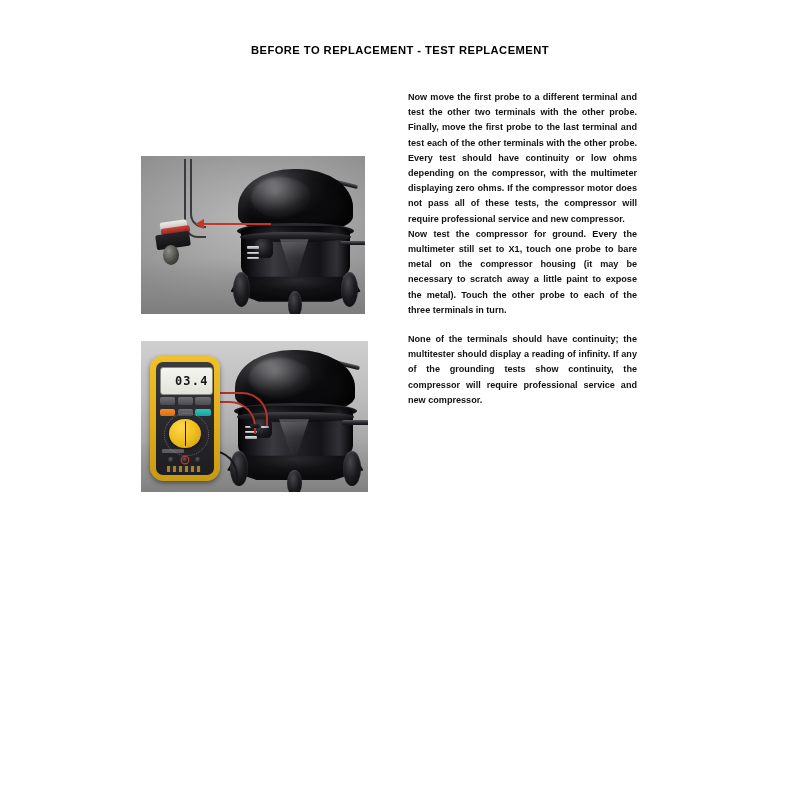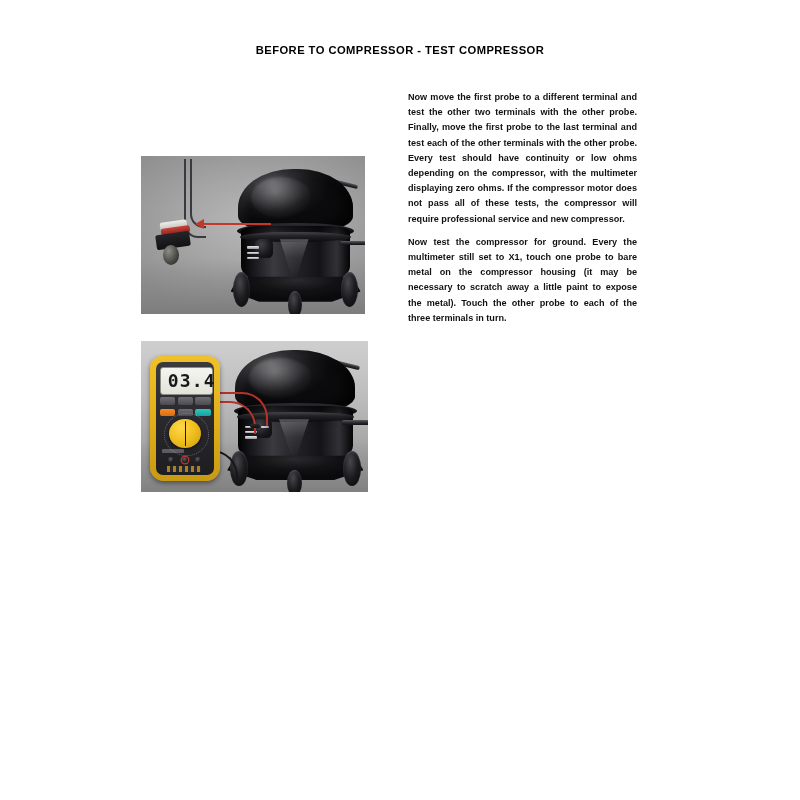--- a/index.html
+++ b/index.html
@@ -46,21 +46,21 @@
     font-size: 9.1px;
     line-height: 15.2px;
     font-weight: bold;
     color: #111111;
     text-align: justify;
     text-justify: inter-word;
     margin: 0 0 14px 0;
     font-family: "Liberation Sans", sans-serif;
   }
   .para.tight {
-    margin-bottom: 8px;
+    margin-bottom: 0;
   }
 
   
   .figure {
     position: absolute;
     overflow: hidden;
     background: #9b9b9b;
   }
   #figure-relay-removal {
     left: 141px;
@@ -286,21 +286,21 @@
     height: 23%;
     border-radius: 3px;
     background: linear-gradient(180deg, #f4f5ef 0%, #e2e4da 100%);
     border: 1px solid #8c8d86;
     display: flex;
     align-items: center;
     justify-content: center;
   }
   .mm-reading {
     font-family: "DejaVu Sans Mono", monospace;
-    font-size: 18px;
+    font-size: 12px;
     font-weight: bold;
     color: #16181a;
     letter-spacing: 1.2px;
     line-height: 1;
     margin-left: 11px;
   }
   .mm-btnrow {
     position: absolute;
     left: 6%;
     width: 88%;
@@ -399,21 +399,21 @@
     height: 4px;
     background: linear-gradient(180deg, #2b2b2f 0%, #101012 100%);
     border-radius: 2px;
   }
 </style>
 </head>
 <body>
 
 <div class="page">
 
-  <div class="doc-title">BEFORE TO COMPRESSOR - TEST COMPRESSOR</div>
+  <div class="doc-title">BEFORE TO REPLACEMENT - TEST REPLACEMENT</div>
 
   <div class="figure" id="figure-relay-removal">
     <div class="fig-bg"></div>
     <div class="fig-floor"></div>
 
     <div class="compressor" style="left:40%; top:8%; width:58%; height:86%;">
       <div class="comp-pipe top-left"></div>
       <div class="comp-pipe top-right"></div>
       <div class="comp-dome"></div>
       <div class="comp-dome-gloss"></div>
@@ -508,15 +508,16 @@
         <div class="mm-jack j2 mm-jack-red"></div>
         <div class="mm-jack j3"></div>
         <div class="mm-warn"></div>
       </div>
     </div>
   </div>
 
   <div class="text-column">
     <p class="para tight">Now move the first probe to a different terminal and test the other two terminals with the other probe. Finally, move the first probe to the last terminal and test each of the other terminals with the other probe. Every test should have continuity or low ohms depending on the compressor, with the multimeter displaying zero ohms.  If the compressor motor does not pass all of these tests, the compressor will require professional service and new compressor.</p>
     <p class="para">Now test the compressor for ground. Every the multimeter still set to X1, touch one probe to bare metal on the compressor housing (it may be necessary to scratch away a little paint to expose the metal). Touch the other probe to each of the three terminals in turn.</p>
+    <p class="para">None of the terminals should have continuity; the multitester should display a reading of infinity. If any of the grounding tests show continuity, the compressor will require professional service and new compressor.</p>
   </div>
 
 </div>
 
 </body></html>

